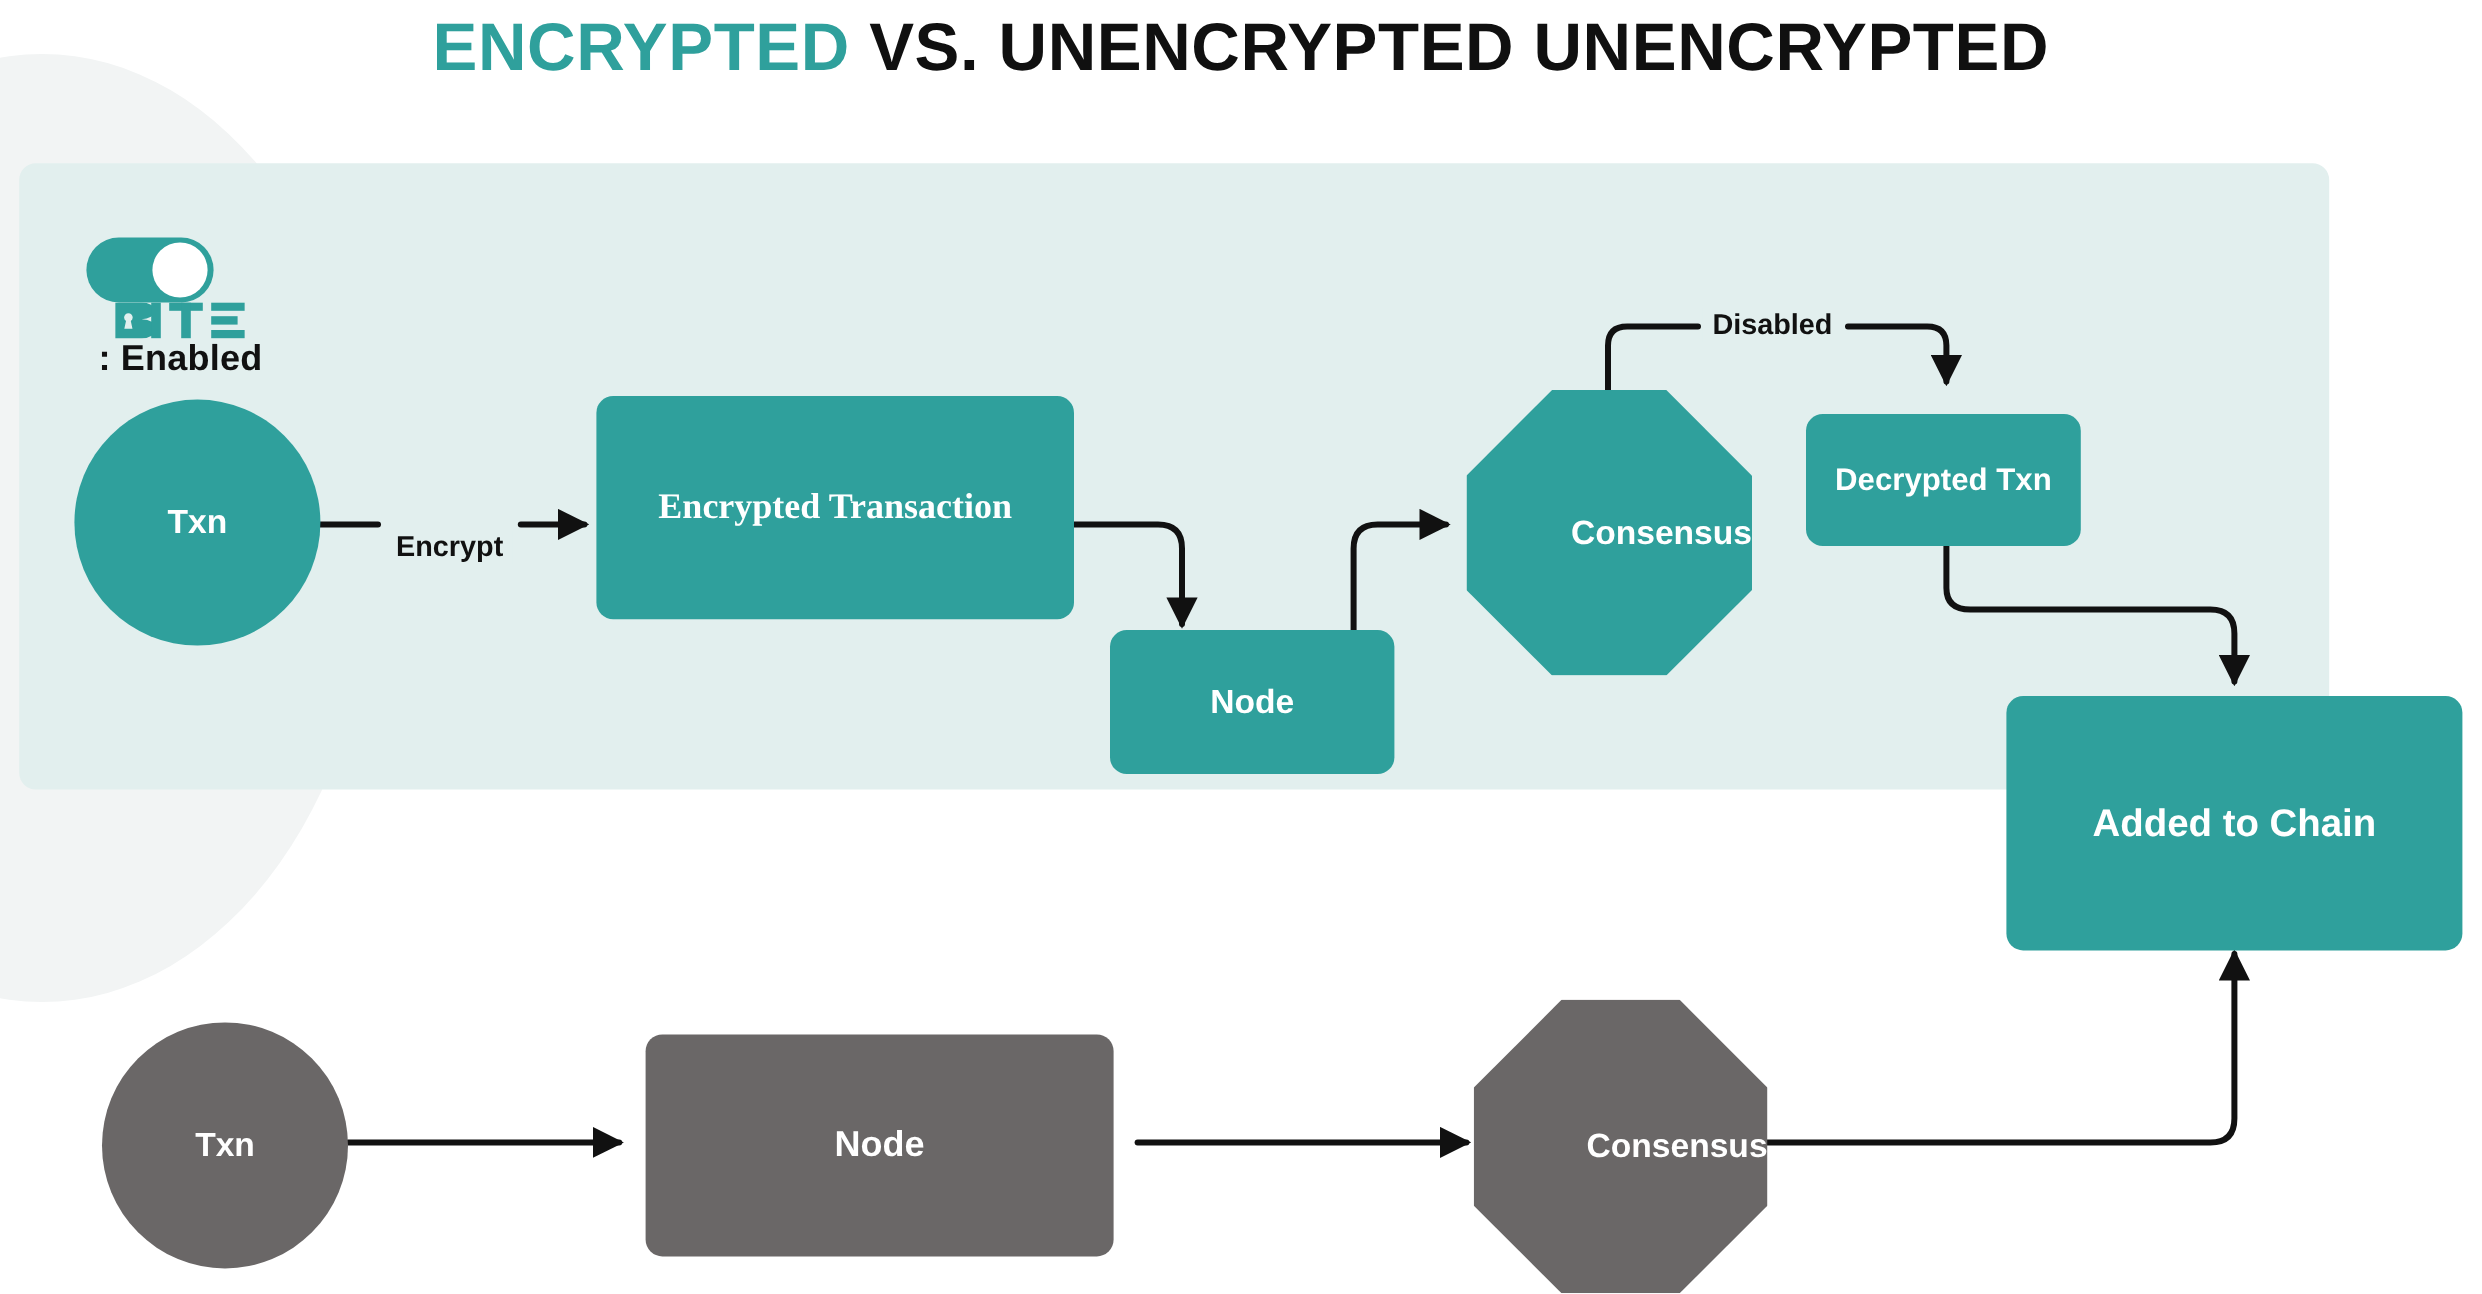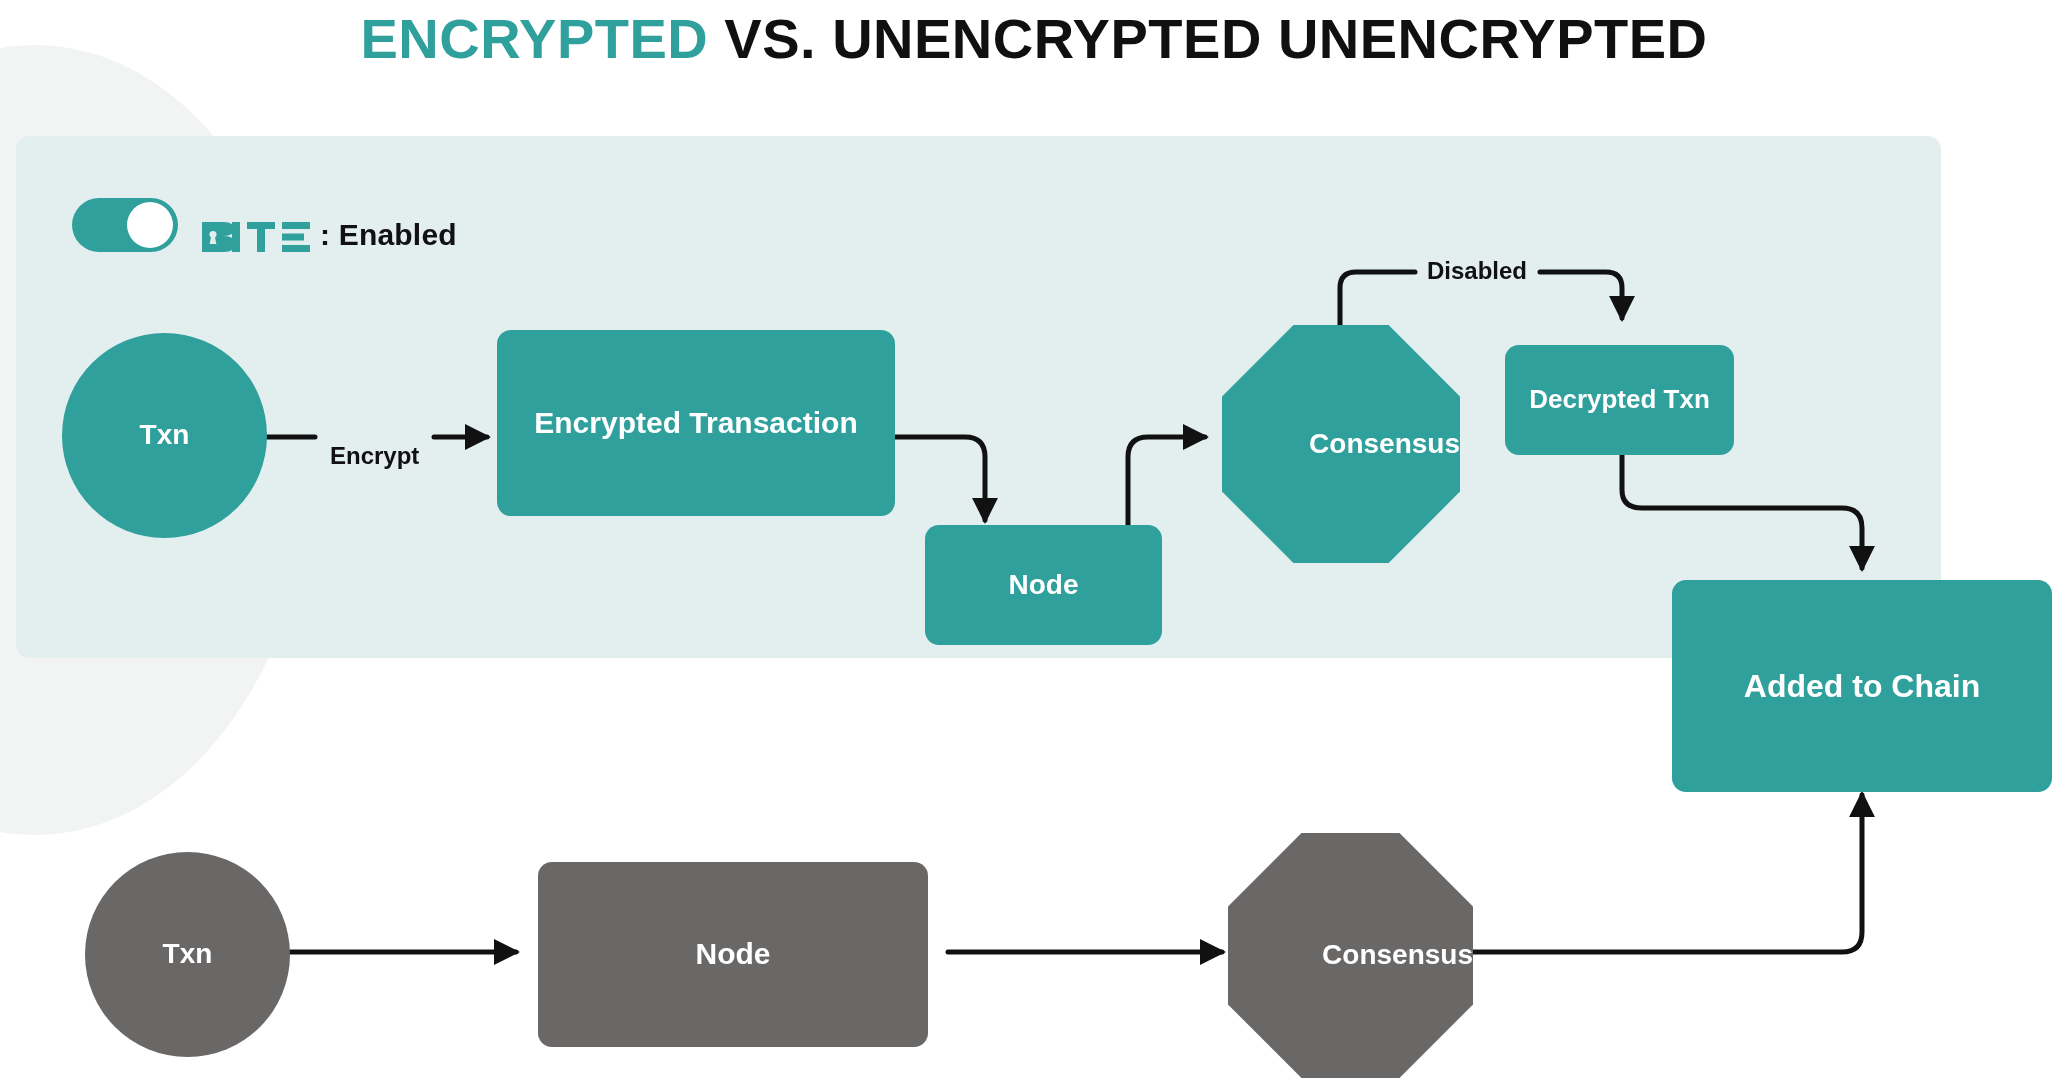--- a/index.html
+++ b/index.html
@@ -52,22 +52,23 @@
     width: 1925px;
     height: 522px;
     background: #E2EFEE;
     border-radius: 14px;
   }
 
   
   .toggle-row {
     position: absolute;
     display: flex;
-    align-items: flex-end;
+    align-items: flex-start;
     white-space: nowrap;
+    flex-direction: column;
   }
   .toggle {
     width: 106px;
     height: 54px;
     border-radius: 27px;
     position: relative;
     flex: 0 0 auto;
   }
   .toggle.on  { background: #2FA09C; }
   .toggle.off { background: #605D5D; }
@@ -201,21 +202,21 @@
   </svg>
 
   <div class="wire-label" style="left:322px; top:422px;margin-top:20px;">Encrypt</div>
 
   <div class="wire-label" style="left:1419px; top:257px;">Disabled</div>
 
   <div class="node-shape teal circle" style="left:62px; top:333px; width:205px; height:205px; font-size:28px;">
     <span>Txn</span>
   </div>
 
-  <div class="node-shape teal rbox" style="left:497px; top:330px; width:398px; height:186px; font-size:30px;">
+  <div class="node-shape teal rbox" style="left:497px; top:330px; width:398px; height:186px; font-size:30px;font-family:Liberation Serif, serif;">
     <span>Encrypted Transaction</span>
   </div>
 
   <div class="node-shape teal rbox" style="left:925px; top:525px; width:237px; height:120px; font-size:28px;">
     <span>Node</span>
   </div>
 
   <div class="node-shape teal octagon" style="left:1222px; top:325px; width:238px; height:238px; font-size:28px;">
     <span>Consensus</span>
   </div>

